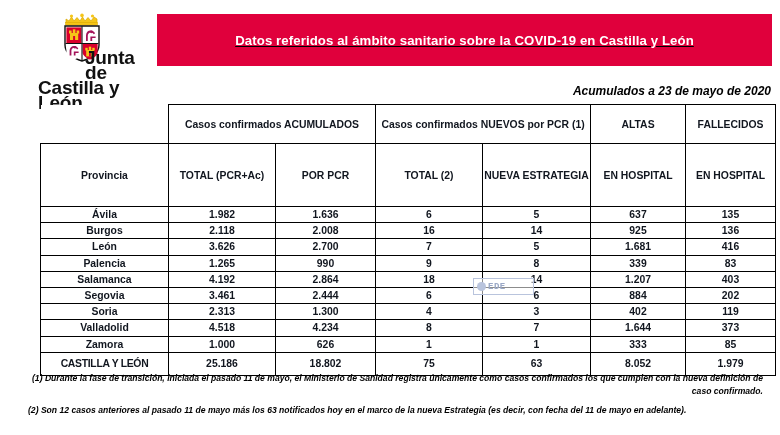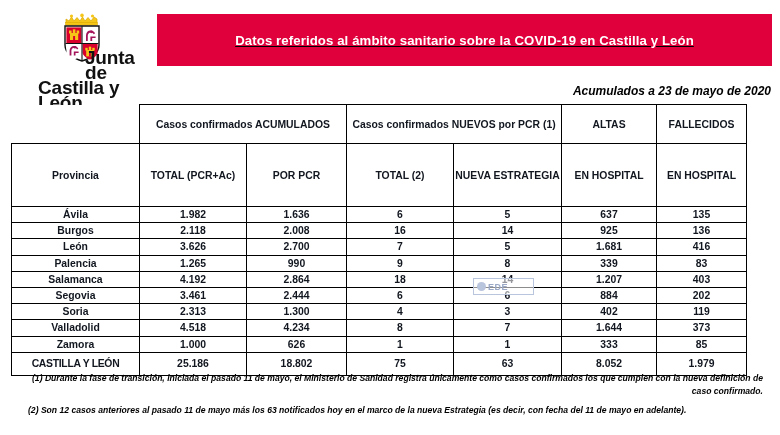--- a/index.html
+++ b/index.html
@@ -72,21 +72,21 @@
     font-style: italic;
     font-weight: bold;
     font-size: 12px;
     color: #000000;
     text-align: right;
   }
 
   
   #data-table {
     position: absolute;
-    left: 11px; top: 104px;
+    left: 40px; top: 104px;
     width: 735px;
     border-collapse: collapse;
     table-layout: fixed;
     padding-left: 8px;
   }
   #data-table td, #data-table th {
     border: 1px solid #000000;
     padding: 0;
     text-align: center;
     vertical-align: middle;
@@ -156,21 +156,21 @@
     padding-left: 3px;
     pointer-events: none;
   }
   #watermark-dot {
     width: 9px; height: 9px;
     border-radius: 50%;
     background: #b9c4dd;
     flex: none;
   }
   #watermark-text {
-    font-family: Liberation Sans, sans-serif;
+    font-family: Liberation Mono, monospace;
     font-size: 9px;
     font-weight: bold;
     color: #9aa8c6;
     letter-spacing: 0.5px;
   }
 
   
   .footnote {
     position: absolute;
     left: 28px;

